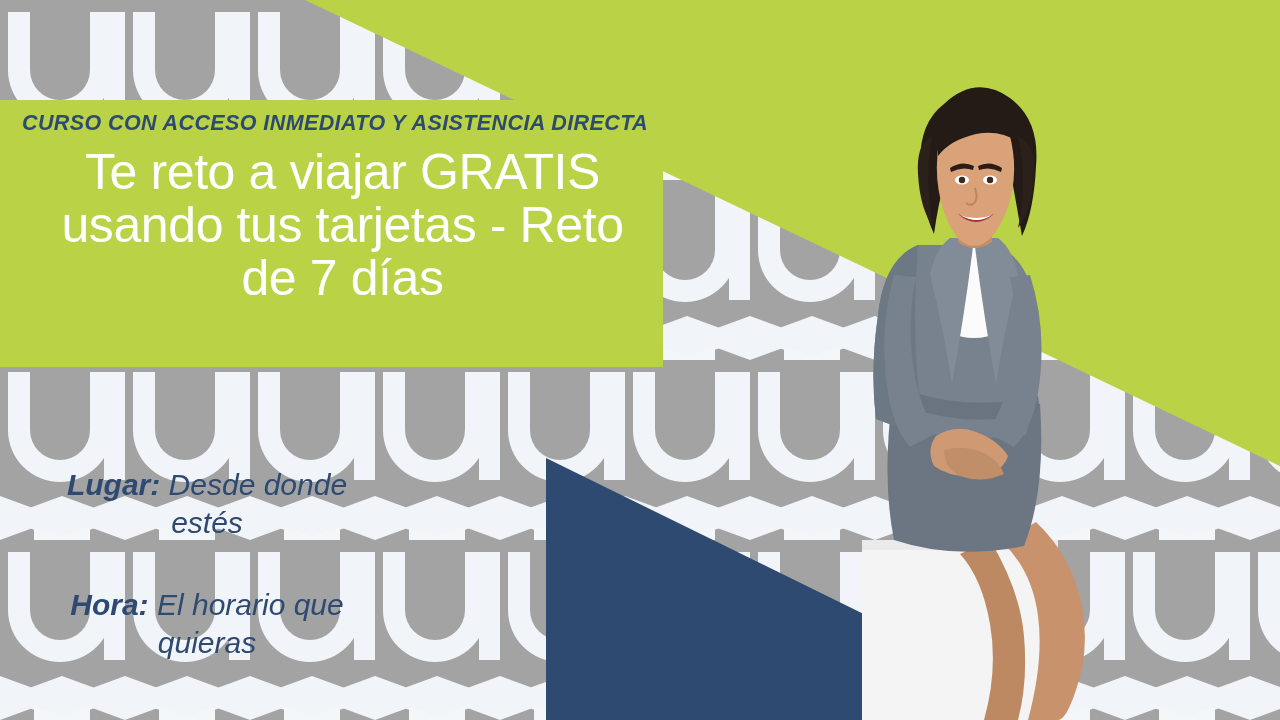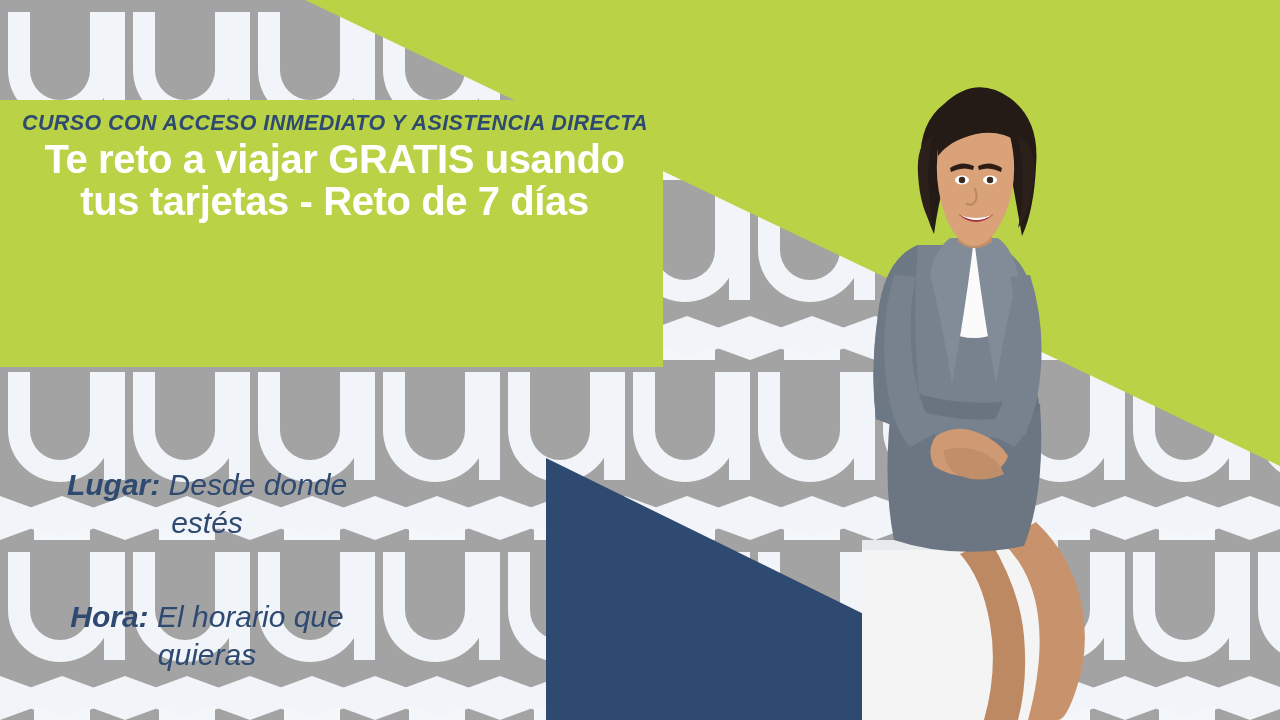--- a/index.html
+++ b/index.html
@@ -56,25 +56,25 @@
     color: #2f4a70;
     white-space: nowrap;
     margin: 6px 0 2px 2px;
     line-height: 1.1;
   }
 
   .headline {
     width: 100%;
     text-align: center;
     color: #ffffff;
-    font-size: 40px;
-    font-weight: 700;
+    font-size: 50px;
+    font-weight: 400;
     line-height: 1.06;
     letter-spacing: -0.4px;
-    margin: 0;
+    margin: 8px;
     padding: 0 8px 0 14px;
     box-sizing: border-box;
   }
 
   
   .navy-shape {
     position: absolute;
     inset: 0;
     z-index: 4;
     pointer-events: none;
@@ -86,21 +86,21 @@
     left: 42px;
     top: 466px;
     width: 330px;
     z-index: 6;
     text-align: center;
     color: #2f4a70;
     font-size: 30px;
     font-style: italic;
     line-height: 1.27;
   }
-  .detail-row { margin-bottom: 56px; }
+  .detail-row { margin-bottom: 44px; }
   .detail-row:last-child { margin-bottom: 12px; }
   .detail-label {
     font-weight: 700;
     font-style: italic;
   }
   .detail-value {
     font-weight: 400;
     font-style: italic;
   }
 

